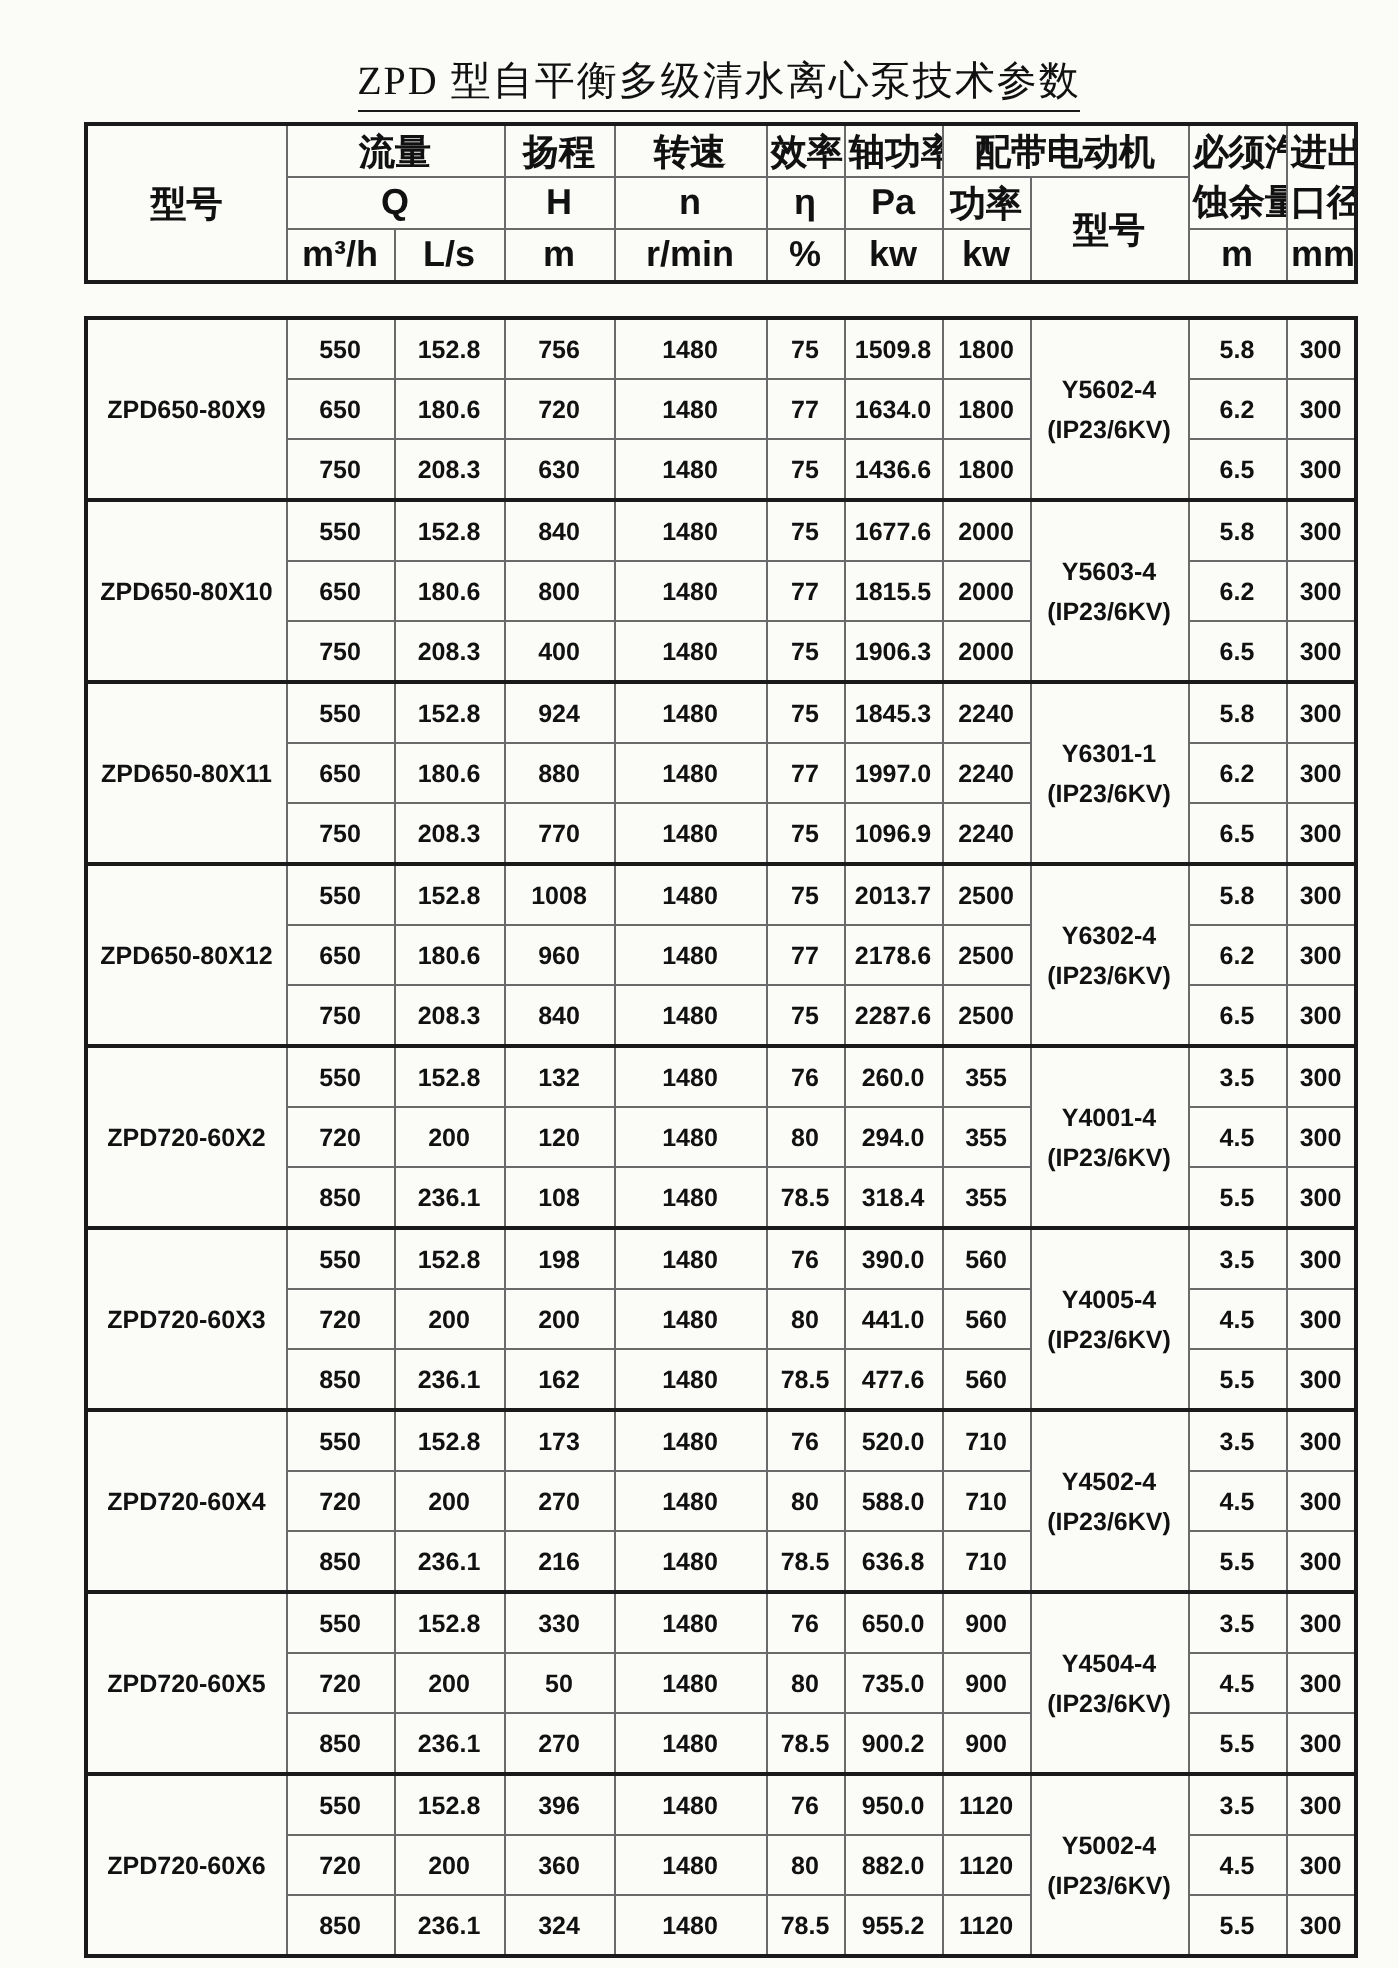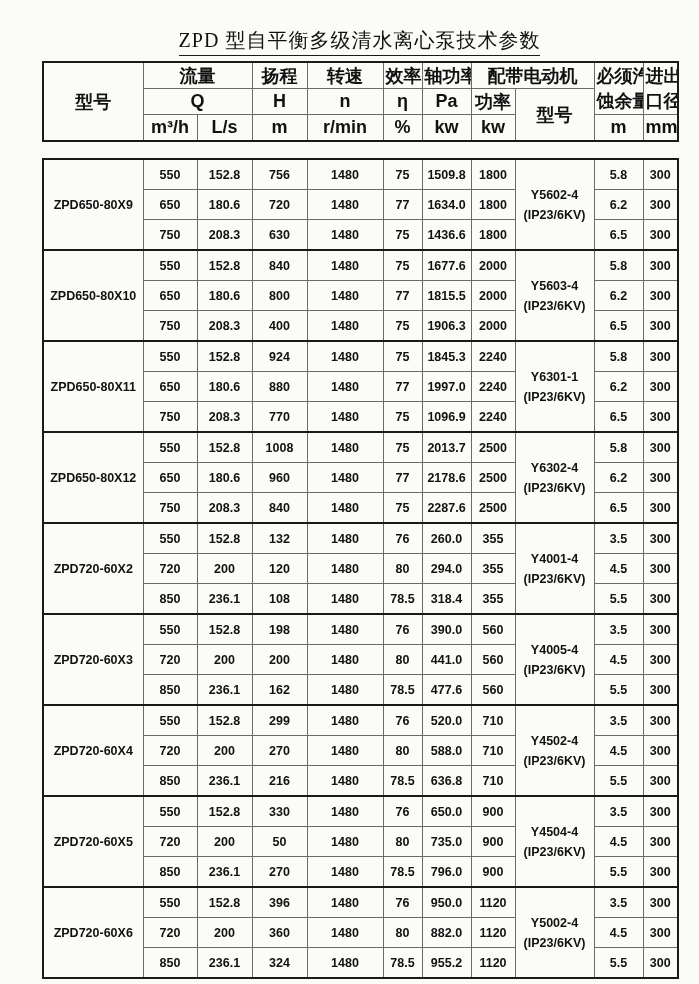--- a/index.html
+++ b/index.html
@@ -391,21 +391,21 @@
           <td class="cell-motor-power">560</td>
           <td class="cell-npsh">5.5</td>
           <td class="cell-diameter">300</td>
         </tr>
       </tbody>
       <tbody class="group">
         <tr>
           <td class="cell-model" rowspan="3">ZPD720-60X4</td>
           <td class="cell-flow-m3h">550</td>
           <td class="cell-flow-ls">152.8</td>
-          <td class="cell-head">299</td>
+          <td class="cell-head">173</td>
           <td class="cell-speed">1480</td>
           <td class="cell-efficiency">76</td>
           <td class="cell-shaft-power">520.0</td>
           <td class="cell-motor-power">710</td>
           <td class="cell-motor-model" rowspan="3">
             <div>Y4502-4</div>
             <div>(IP23/6KV)</div>
           </td>
           <td class="cell-npsh">3.5</td>
           <td class="cell-diameter">300</td>
@@ -460,21 +460,21 @@
           <td class="cell-motor-power">900</td>
           <td class="cell-npsh">4.5</td>
           <td class="cell-diameter">300</td>
         </tr>
         <tr>
           <td class="cell-flow-m3h">850</td>
           <td class="cell-flow-ls">236.1</td>
           <td class="cell-head">270</td>
           <td class="cell-speed">1480</td>
           <td class="cell-efficiency">78.5</td>
-          <td class="cell-shaft-power">796.0</td>
+          <td class="cell-shaft-power">900.2</td>
           <td class="cell-motor-power">900</td>
           <td class="cell-npsh">5.5</td>
           <td class="cell-diameter">300</td>
         </tr>
       </tbody>
       <tbody class="group">
         <tr>
           <td class="cell-model" rowspan="3">ZPD720-60X6</td>
           <td class="cell-flow-m3h">550</td>
           <td class="cell-flow-ls">152.8</td>

